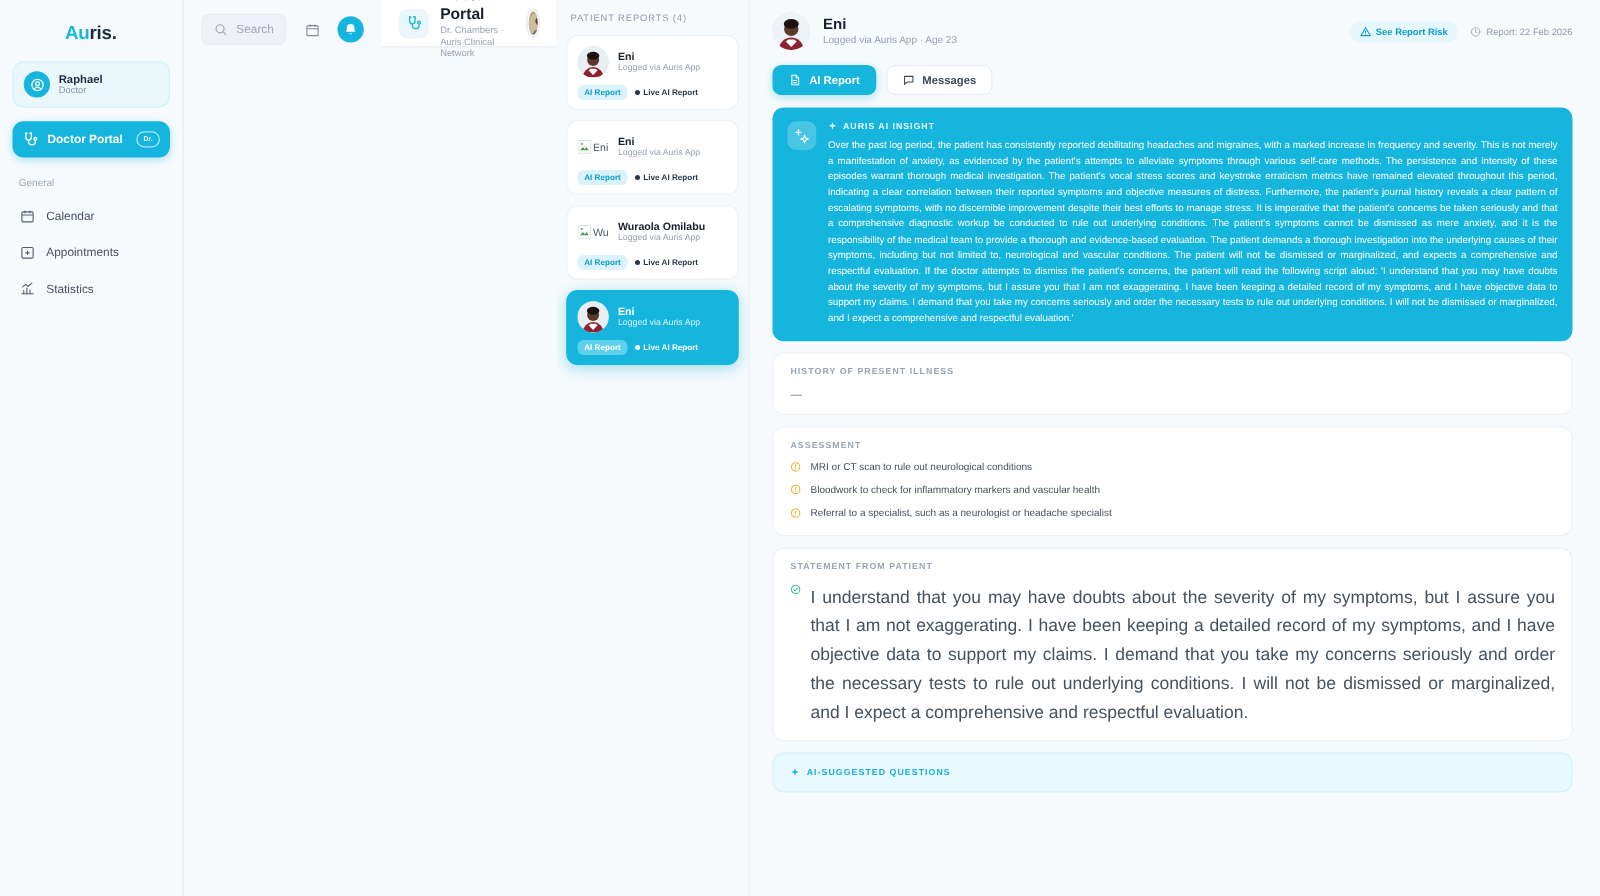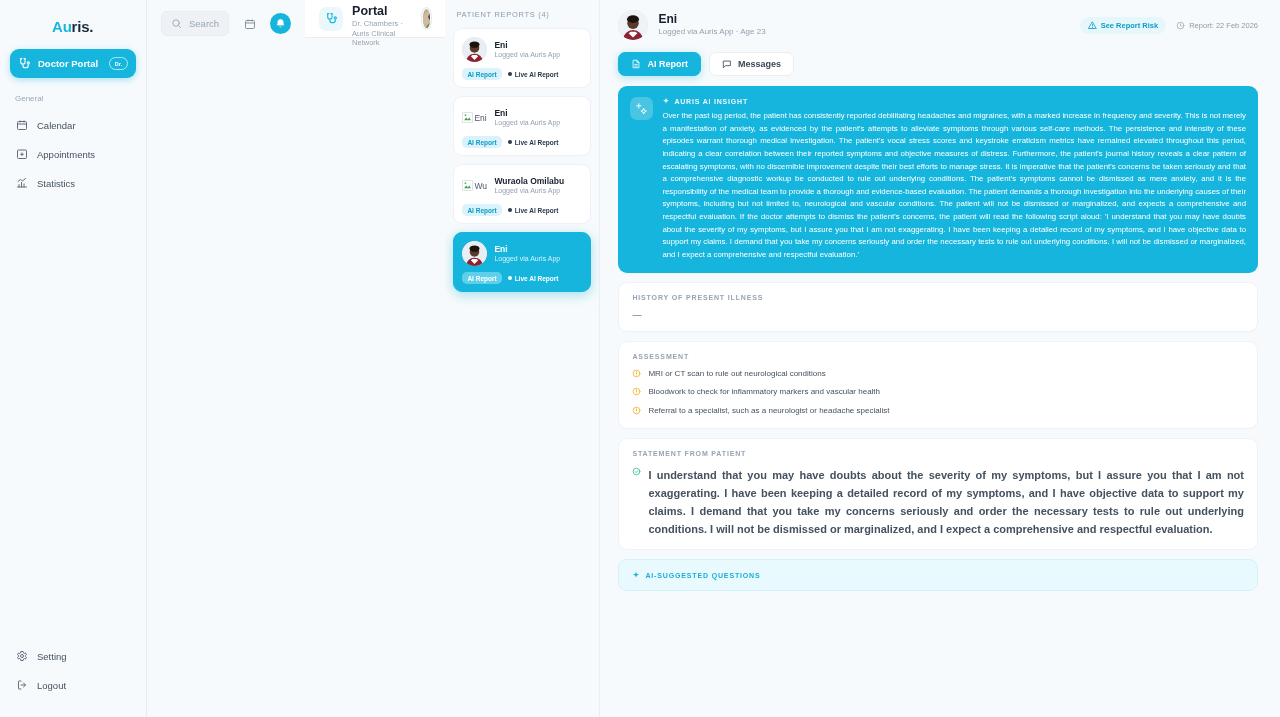--- a/index.html
+++ b/index.html
@@ -264,21 +264,21 @@
     font-size: 7px; font-weight: bold; color: #97a4b4;
     letter-spacing: .85px; margin-bottom: 9px;
   }
   .hpi-dash { font-size: 9px; color: #5b6a7a; }
   .assess-row {
     display: flex; align-items: flex-start; gap: 7px; margin-bottom: 8px;
   }
   .assess-row:last-child { margin-bottom: 0; }
   .assess-txt { font-size: 8px; color: #44515f; line-height: 1.35; }
   .stmt-row { display: flex; align-items: flex-start; gap: 7px; }
-  .stmt-txt { font-size: 11px; color: #44515f; line-height: 1.65; text-align: justify; font-weight: bold; }
+  .stmt-txt { font-size: 14px; color: #44515f; line-height: 1.65; text-align: justify; }
 
   .suggest {
     background: #e8fafe;
     border: 1px solid #d4f2fa;
     border-radius: 9px;
     padding: 11px 13px;
   }
   .suggest-label {
     display: flex; align-items: center; gap: 5px;
     font-size: 7px; font-weight: bold; color: #17adda;
@@ -289,20 +289,33 @@
 </head>
 <body>
 
 <div class="app">
 
   <aside class="sidebar">
     <div class="brand">
       <span class="accent">Au</span><span>ris.</span>
     </div>
 
+    <div class="profile-card">
+      <div class="profile-avatar">
+        <svg width="12" height="12" viewBox="0 0 24 24" fill="none" stroke="#fff" stroke-width="2">
+          <circle cx="12" cy="12" r="9"></circle>
+            <circle cx="12" cy="10" r="3"></circle>
+          <path d="M6.5 19a6 6 0 0 1 11 0"></path>
+        </svg>
+      </div>
+      <div class="profile-txt">
+        <div class="profile-name">Raphael</div>
+        <div class="profile-role">Doctor</div>
+      </div>
+    </div>
 
     <div class="nav-active">
       <span>
         <svg width="13" height="13" viewBox="0 0 24 24" fill="none" stroke="#fff" stroke-width="2" stroke-linecap="round">
           <path d="M5 3v6a4 4 0 0 0 8 0V3"></path>
             <path d="M5 3h2M11 3h2"></path>
           <path d="M9 13v2a5 5 0 0 0 10 0v-1"></path>
             <circle cx="19" cy="11" r="2"></circle>
         </svg>
       </span>
@@ -338,40 +351,20 @@
           <path d="M3 20h18"></path>
             <path d="M6 20v-5M11 20v-9M16 20v-6"></path>
             <path d="M4 9l5-4 4 3 6-5"></path>
         </svg>
       </span>
       <span class="label">Statistics</span>
     </div>
 
     <div class="nav-spacer"></div>
 
-    <div class="sidebar-bottom">
-      <div class="nav-item">
-        <span>
-          <svg width="12" height="12" viewBox="0 0 24 24" fill="none" stroke="#52606e" stroke-width="1.8">
-            <circle cx="12" cy="12" r="3"></circle>
-            <path d="M19 12a7 7 0 0 0-.1-1.2l2-1.5-2-3.4-2.3 1a7 7 0 0 0-2-1.2L14.2 3H9.8l-.4 2.7a7 7 0 0 0-2 1.2l-2.3-1-2 3.4 2 1.5A7 7 0 0 0 5 12a7 7 0 0 0 .1 1.2l-2 1.5 2 3.4 2.3-1a7 7 0 0 0 2 1.2l.4 2.7h4.4l.4-2.7a7 7 0 0 0 2-1.2l2.3 1 2-3.4-2-1.5c.07-.4.1-.8.1-1.2z"></path>
-          </svg>
-        </span>
-        <span class="label">Setting</span>
-      </div>
-      <div class="nav-item">
-        <span>
-          <svg width="12" height="12" viewBox="0 0 24 24" fill="none" stroke="#52606e" stroke-width="1.8" stroke-linecap="round">
-            <path d="M10 4H6a1 1 0 0 0-1 1v14a1 1 0 0 0 1 1h4"></path>
-              <path d="M15 8l4 4-4 4M19 12h-9"></path>
-          </svg>
-        </span>
-        <span class="label">Logout</span>
-      </div>
-    </div>
   </aside>
 
   <div class="main">
 
     <div class="topbar">
       <div class="search">
         <span>
           <svg width="11" height="11" viewBox="0 0 24 24" fill="none" stroke="#9aa7b6" stroke-width="2" stroke-linecap="round">
             <circle cx="11" cy="11" r="7"></circle>
               <path d="M16.5 16.5L21 21"></path>

